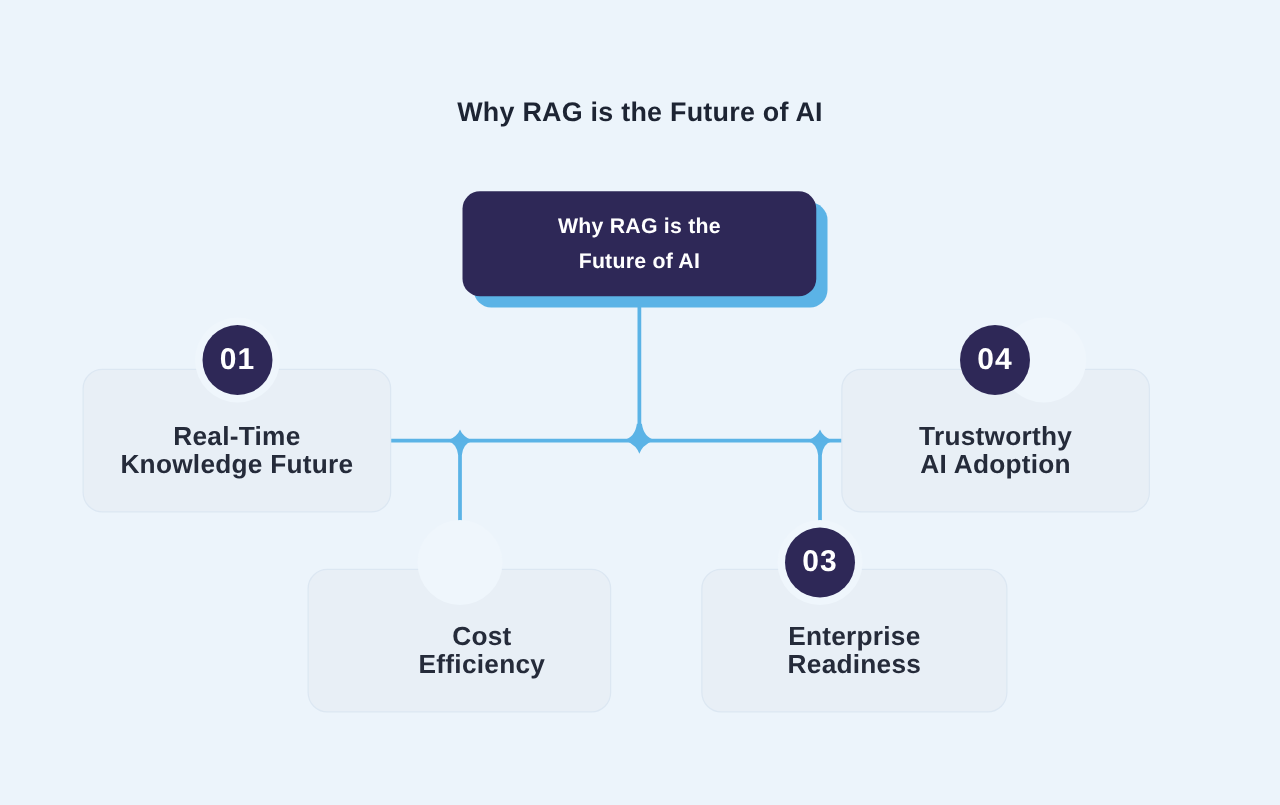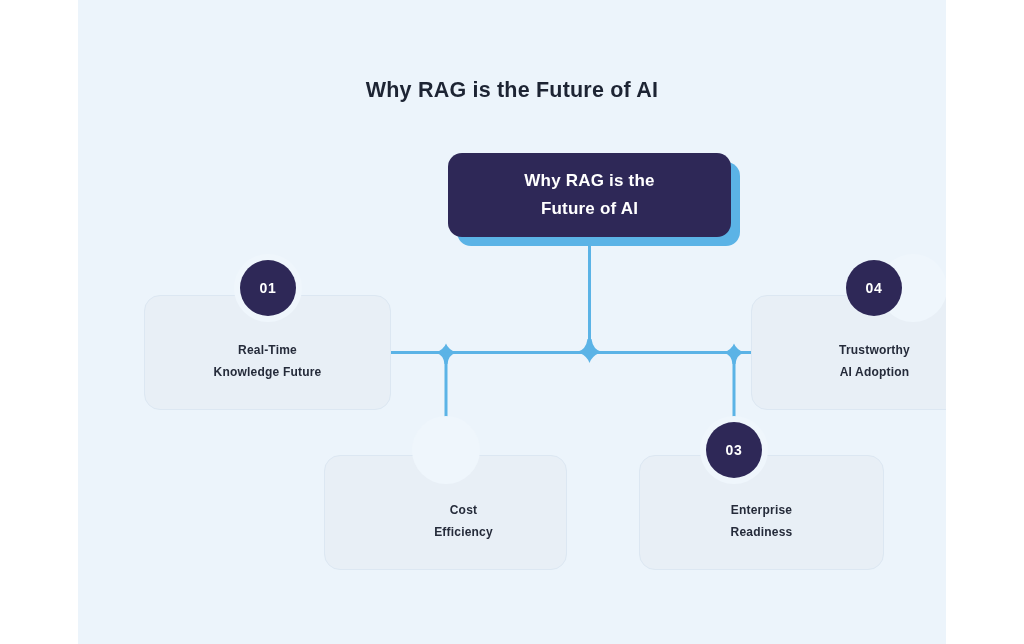--- a/index.html
+++ b/index.html
@@ -12,21 +12,21 @@
     --text-dark: #252B3A;
     --title-text: #1D2433;
     --node-text-light: #FFFFFF;
   }
   * { box-sizing: border-box; margin: 0; padding: 0; }
   html, body { background: #fff; }
   body { font-family: "Liberation Sans", "DejaVu Sans", sans-serif; }
 
   .canvas {
     position: relative;
-    width: 868px;
+    width: 1024px;
     height: 644px;
     margin: 0 auto;
     background: var(--background);
     overflow: hidden;
   }
 
   .page-title {
     position: absolute;
     top: 78px;
     left: 0;
@@ -82,21 +82,21 @@
     border: 1px solid var(--card-border);
     border-radius: 16px;
     display: flex;
     align-items: center;
     justify-content: center;
     padding-top: 17px;
     z-index: 2;
   }
   .node-card .label {
     color: var(--text-dark);
-    font-size: 12px;
+    font-size: 21px;
     font-weight: 600;
     line-height: 22px;
     text-align: center;
     letter-spacing: 0.2px;
   }
   .node-card .label span { display: block; }
 
   .halo {
     position: absolute;
     width: 68px;
@@ -109,21 +109,21 @@
   .number-badge {
     position: absolute;
     width: 56px;
     height: 56px;
     border-radius: 50%;
     background: var(--navy);
     color: var(--node-text-light);
     display: flex;
     align-items: center;
     justify-content: center;
-    font-size: 14px;
+    font-size: 24px;
     font-weight: 600;
     letter-spacing: 0.8px;
     z-index: 5;
   }
 
   
   .card-01 { left: 66px;  top: 295px; }
   .halo-01 { left: 156px; top: 254px; }
   .badge-01 { left: 162px; top: 260px; }
   

